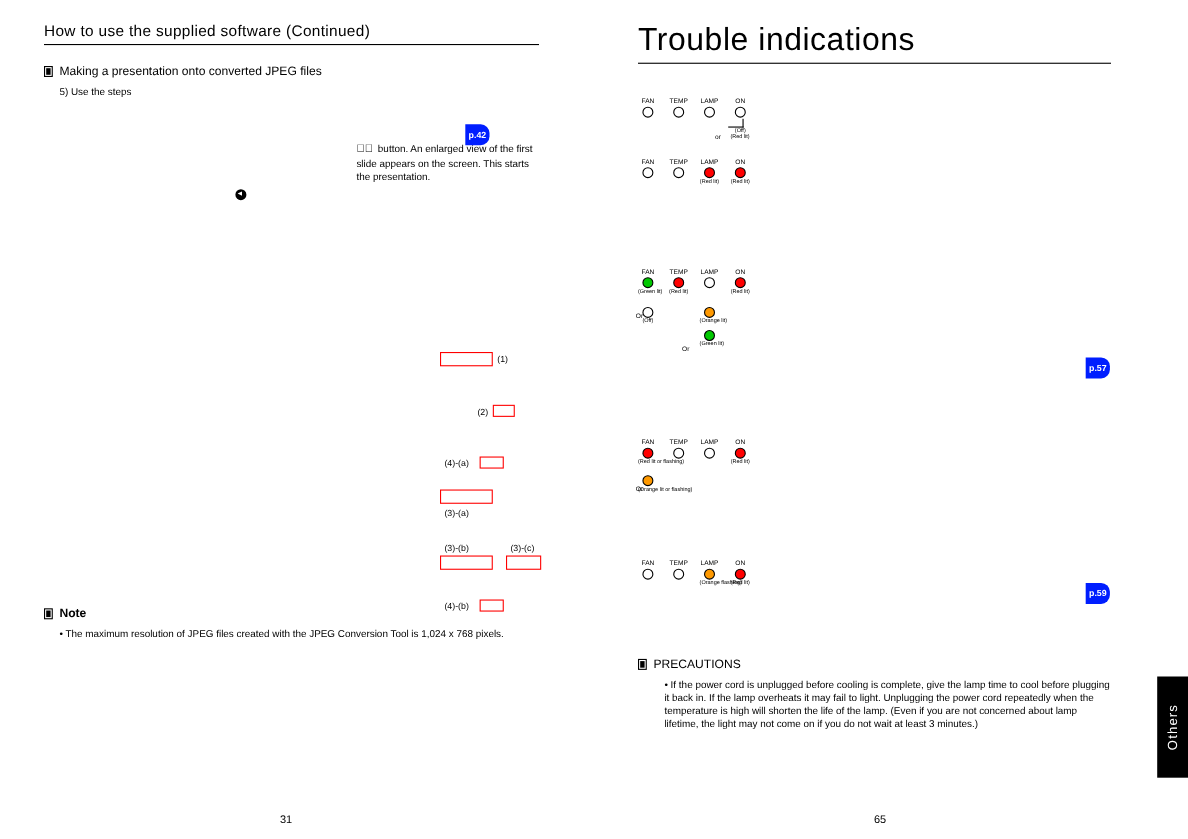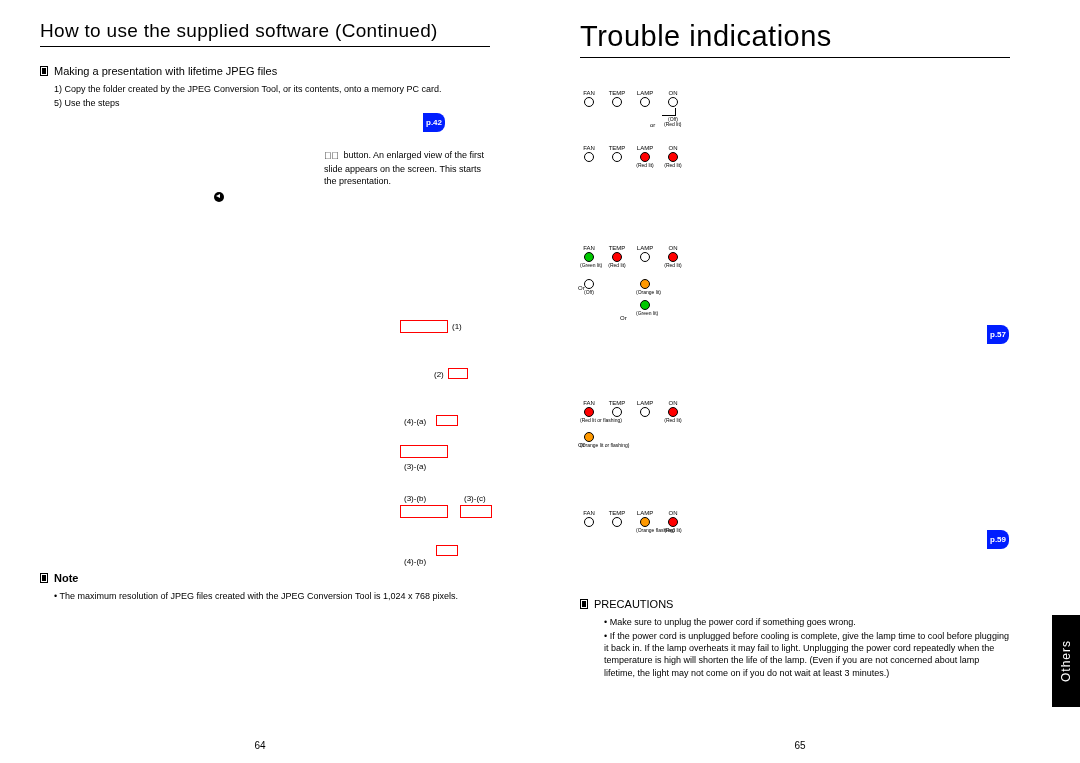--- a/index.html
+++ b/index.html
@@ -14,21 +14,21 @@
   .page {
     position: absolute;
     top: 0;
     width: 520px;
     height: 763px;
     padding: 20px 30px 40px 40px;
   }
   .page-left { left: 0; }
   .page-right { left: 540px; padding-left: 40px; padding-right: 50px; }
   .title-l {
-    font-size: 19px;
+    font-size: 14px;
     letter-spacing: 0.3px;
     margin-bottom: 4px;
   }
   .title-r {
     font-size: 29px;
     letter-spacing: 0.5px;
     margin-bottom: 4px;
   }
   .rule {
     border: none;
@@ -145,24 +145,23 @@
   }
 </style>
 </head>
 <body>
 
 <div class="page page-left">
   <div class="title-l">How to use the supplied software (Continued)</div>
   <hr class="rule">
   <div class="sechead">
     <span class="sechead-icon"></span>
-    <span>Making a presentation with lifetime JPEG files</span>
+    <span>Making a presentation onto converted JPEG files</span>
   </div>
   <ul class="body-text">
-    <li>1) Copy the folder created by the JPEG Conversion Tool, or its contents, onto a memory PC card.</li>
     <li>
       <span>5) Use the steps</span>
     </li>
   </ul>
   <span class="ref-tag" style="position:absolute; left:423px; top:113px;">p.42</span>
 
   <div class="body-text" style="margin-top:40px;">
     <div style="padding-left:270px;">
       <span class="folder-icon">✽⃞</span>
       <span> button. An enlarged view of the first slide appears on the screen. This starts the presentation.</span>
@@ -183,33 +182,33 @@
     <div class="rbox" style="left:36px; top:95px; width:22px; height:11px;"></div>
 
     <div class="rbox" style="left:0; top:125px; width:48px; height:13px;"></div>
     <span class="dlabel" style="left:4px; top:142px;">(3)-(a)</span>
 
     <span class="dlabel" style="left:4px; top:174px;">(3)-(b)</span>
     <span class="dlabel" style="left:64px; top:174px;">(3)-(c)</span>
     <div class="rbox" style="left:0; top:185px; width:48px; height:13px;"></div>
     <div class="rbox" style="left:60px; top:185px; width:32px; height:13px;"></div>
 
-    <span class="dlabel" style="left:4px; top:237px;">(4)-(b)</span>
+    <span class="dlabel" style="left:4px; top:227px;">(4)-(b)</span>
     <div class="rbox" style="left:36px; top:225px; width:22px; height:11px;"></div>
   </div>
 
   <div class="sechead" style="margin-top:370px;font-weight:bold;">
     <span class="sechead-icon"></span>
     <span>Note</span>
   </div>
   <div class="body-text">
     • <span>The maximum resolution of JPEG files created with the JPEG Conversion Tool is 1,024 x 768 pixels.</span>
   </div>
 
-  <div class="page-num page-num-l">64</div>
+  <div class="page-num page-num-l">31</div>
 </div>
 
 <div class="page page-right">
   <div class="title-r">Trouble indications</div>
   <hr class="rule">
 
   <div class="led-panel" style="left:40px; top:90px;">
     <div class="led-row">
       <div class="led-col">
           <div class="led-lbl">FAN</div>
@@ -358,21 +357,20 @@
     </div>
   </div>
   <span class="ref-tag" style="position:absolute; left:447px; top:530px;">p.59</span>
 
   <div class="sechead" style="margin-top:540px;">
     <span class="sechead-icon"></span>
     <span>PRECAUTIONS</span>
   </div>
   <div class="body-text precautions">
     <ul>
-      <li>Make sure to unplug the power cord if something goes wrong.</li>
       <li>If the power cord is unplugged before cooling is complete, give the lamp time to cool before plugging it back in. If the lamp overheats it may fail to light. Unplugging the power cord repeatedly when the temperature is high will shorten the life of the lamp. (Even if you are not concerned about lamp lifetime, the light may not come on if you do not wait at least 3 minutes.)</li>
     </ul>
   </div>
 
   <div class="page-num page-num-r">65</div>
 </div>
 
 <div class="side-tab">Others</div>
 
 </body></html>

